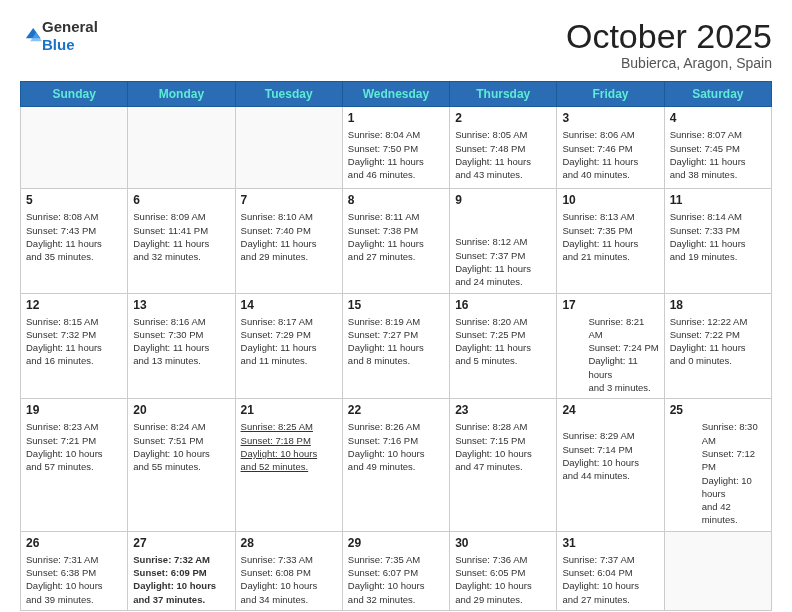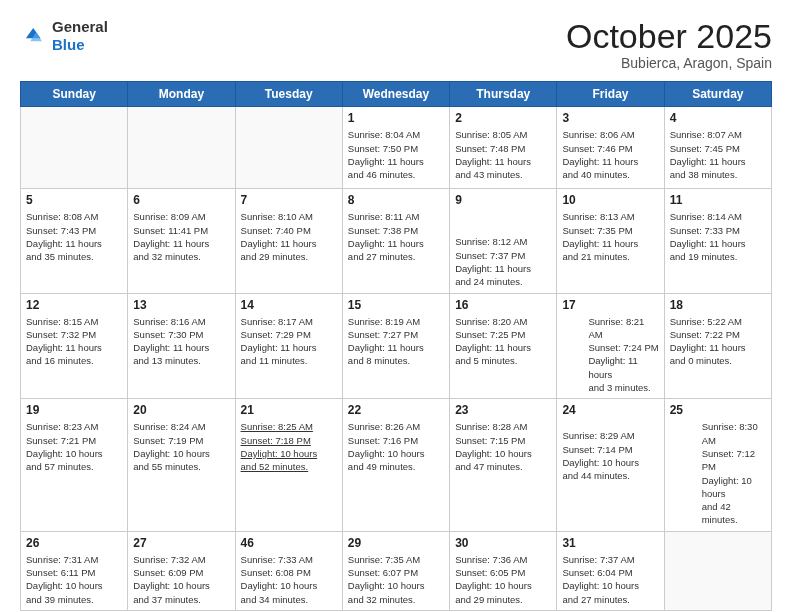--- a/index.html
+++ b/index.html
@@ -19,21 +19,21 @@
     }
     .header {
       display: flex;
       justify-content: space-between;
       align-items: flex-start;
       margin-bottom: 10px;
     }
     .logo {
       display: flex;
       align-items: center;
-      gap: 10px;
+      gap: 0;
     }
     .logo-text-general {
       font-size: 15px;
       font-weight: bold;
       color: #333;
     }
     .logo-text-blue {
       font-size: 15px;
       font-weight: bold;
       color: #1a73c8;
@@ -59,21 +59,21 @@
     }
     .calendar {
       flex: 1;
       border: 1px solid #ccc;
       border-collapse: collapse;
       width: 100%;
       table-layout: fixed;
     }
     .calendar th {
       background: #2a6db5;
-      color: #ffffff;
+      color: #5eead4;
       font-size: 12px;
       font-weight: bold;
       text-align: center;
       padding: 5px 6px;
       border: 1px solid #1a5a9a;
     }
     .calendar td {
       vertical-align: top;
       border: 1px solid #ccc;
       padding: 4px 5px;
@@ -257,38 +257,38 @@
           </td>
           <td>
             <div class="day-number">17</div>
             <div class="day-info" style="white-space: pre-line; margin-left: 26px;">Sunrise: 8:21 AM
 Sunset: 7:24 PM
 Daylight: 11 hours
 and 3 minutes.</div>
           </td>
           <td>
             <div class="day-number">18</div>
-            <div class="day-info" style="white-space: pre-line;">Sunrise: 5:22 AM
+            <div class="day-info" style="white-space: pre-line;">Sunrise: 12:22 AM
 Sunset: 7:22 PM
 Daylight: 11 hours
 and 0 minutes.</div>
           </td>
         </tr>
         <tr>
           <td>
             <div class="day-number">19</div>
             <div class="day-info" style="white-space: pre-line;">Sunrise: 8:23 AM
 Sunset: 7:21 PM
 Daylight: 10 hours
 and 57 minutes.</div>
           </td>
           <td>
             <div class="day-number">20</div>
             <div class="day-info" style="white-space: pre-line;">Sunrise: 8:24 AM
-Sunset: 7:19 PM
+Sunset: 7:51 PM
 Daylight: 10 hours
 and 55 minutes.</div>
           </td>
           <td>
             <div class="day-number">21</div>
             <div class="day-info" style="white-space: pre-line; text-decoration: underline;">Sunrise: 8:25 AM
 Sunset: 7:18 PM
 Daylight: 10 hours
 and 52 minutes.</div>
           </td>
@@ -318,33 +318,33 @@
             <div class="day-info" style="white-space: pre-line; margin-left: 32px;">Sunrise: 8:30 AM
 Sunset: 7:12 PM
 Daylight: 10 hours
 and 42 minutes.</div>
           </td>
         </tr>
         <tr class="last-row">
           <td>
             <div class="day-number">26</div>
             <div class="day-info" style="white-space: pre-line;">Sunrise: 7:31 AM
-Sunset: 6:11 PM
+Sunset: 6:38 PM
 Daylight: 10 hours
 and 39 minutes.</div>
           </td>
           <td>
             <div class="day-number">27</div>
-            <div class="day-info" style="white-space: pre-line;">Sunrise: 7:32 AM
+            <div class="day-info" style="white-space: pre-line; font-weight: bold;">Sunrise: 7:32 AM
 Sunset: 6:09 PM
 Daylight: 10 hours
 and 37 minutes.</div>
           </td>
           <td>
-            <div class="day-number">46</div>
+            <div class="day-number">28</div>
             <div class="day-info" style="white-space: pre-line;">Sunrise: 7:33 AM
 Sunset: 6:08 PM
 Daylight: 10 hours
 and 34 minutes.</div>
           </td>
           <td>
             <div class="day-number">29</div>
             <div class="day-info" style="white-space: pre-line;">Sunrise: 7:35 AM
 Sunset: 6:07 PM
 Daylight: 10 hours

